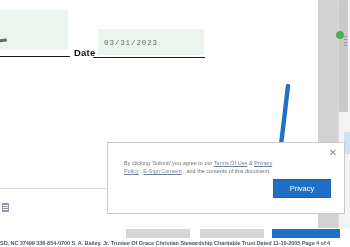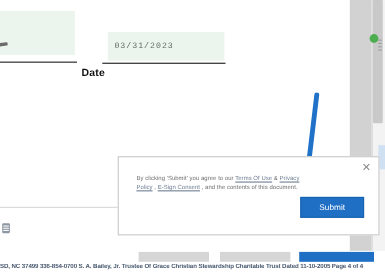--- a/index.html
+++ b/index.html
@@ -29,21 +29,21 @@
   }
   .sig-rule {
     position:absolute; left:-4px; top:56px; width:74px; height:1px;
     background:#1a1a1a;
   }
 
   
   .date-label {
     position:absolute; left:74px; top:48px;
     font-size:9.5px; font-weight:bold; color:#111111;
-    letter-spacing:.2px; line-height:10px;margin-top:14px;
+    letter-spacing:.2px; line-height:10px;
   }
   .date-field {
     position:absolute; left:98px; top:29px; width:106px; height:26px;
     background:#ecf4ee;
   }
   .date-value {
     position:absolute; left:104px; top:39px;
     font-size:7.5px; color:#5d6b5f; letter-spacing:.9px;
     font-family:Liberation Mono, monospace;
   }
@@ -190,21 +190,21 @@
   </svg>
 
   <div class="dialog">
 
     <div class="dialog-close">✕</div>
 
     <div class="dialog-text">
       <span>By clicking 'Submit' you agree to our </span><a>Terms Of Use</a><span> &amp; </span><a>Privacy Policy</a><span> , </span><a>E-Sign Consent</a><span> , and the contents of this document.</span>
     </div>
 
-    <div class="submit-btn">Submit</div>
+    <div class="submit-btn">Privacy</div>
   </div>
 
   <div class="toolbar">
     <div class="tb-btn b1"></div>
     <div class="tb-btn b2"></div>
     <div class="tb-btn primary"></div>
   </div>
 
   <div class="footer">
     <span>SD, NC 37499 336-854-0700 S. A. Bailey, Jr. Trustee Of Grace Christian Stewardship Charitable Trust Dated 11-10-2005 Page 4 of 4</span>

